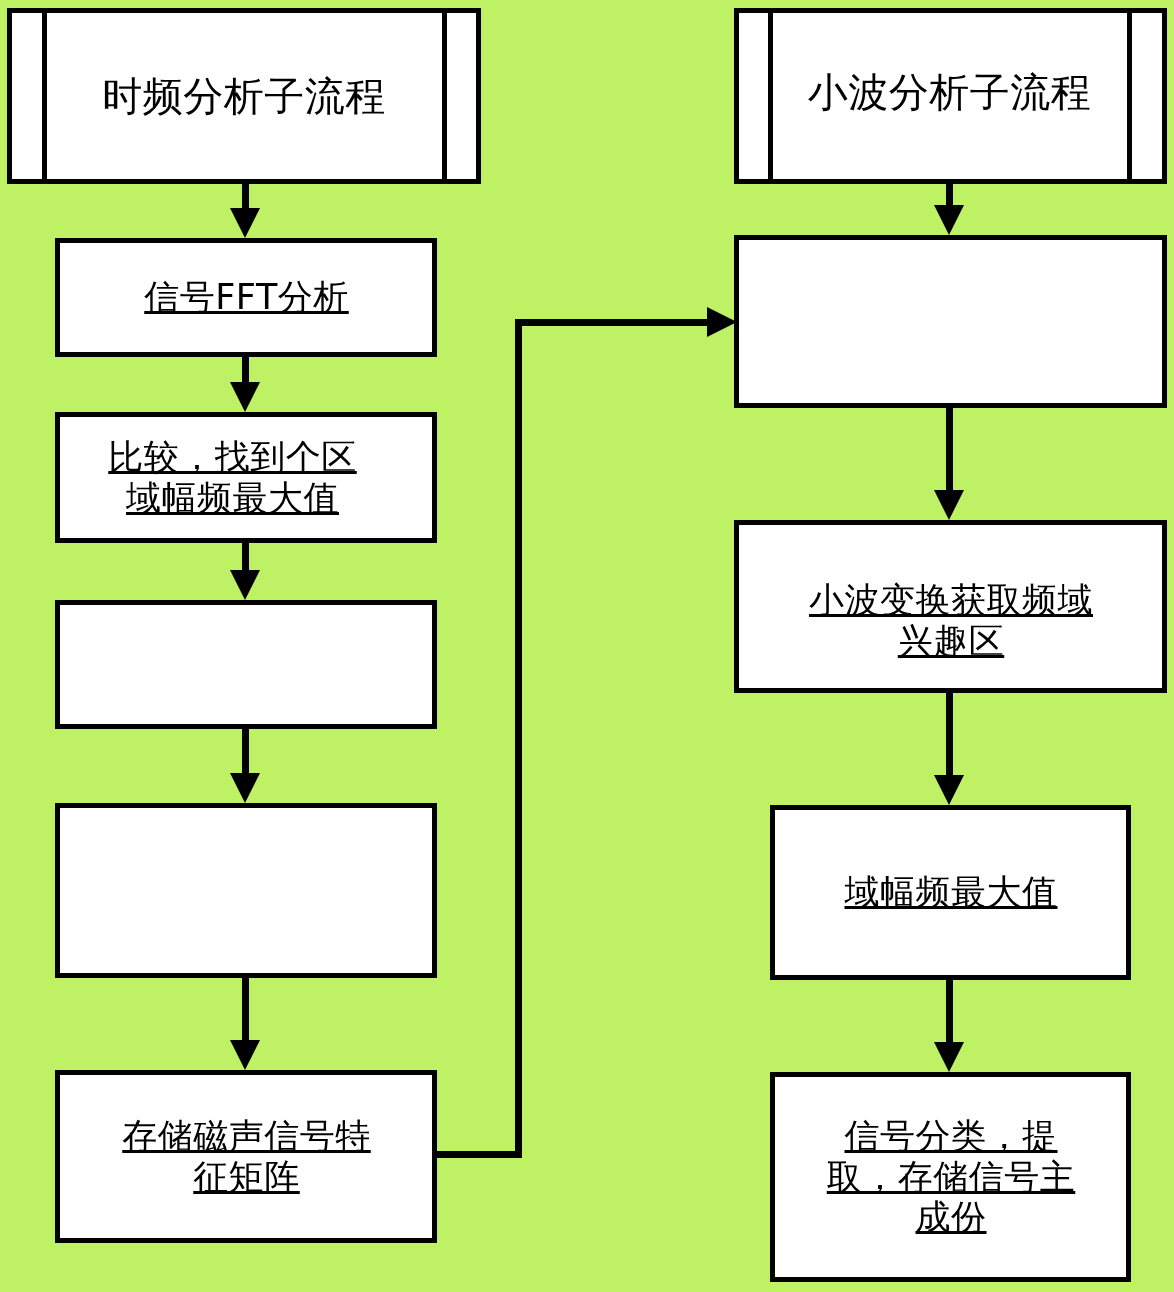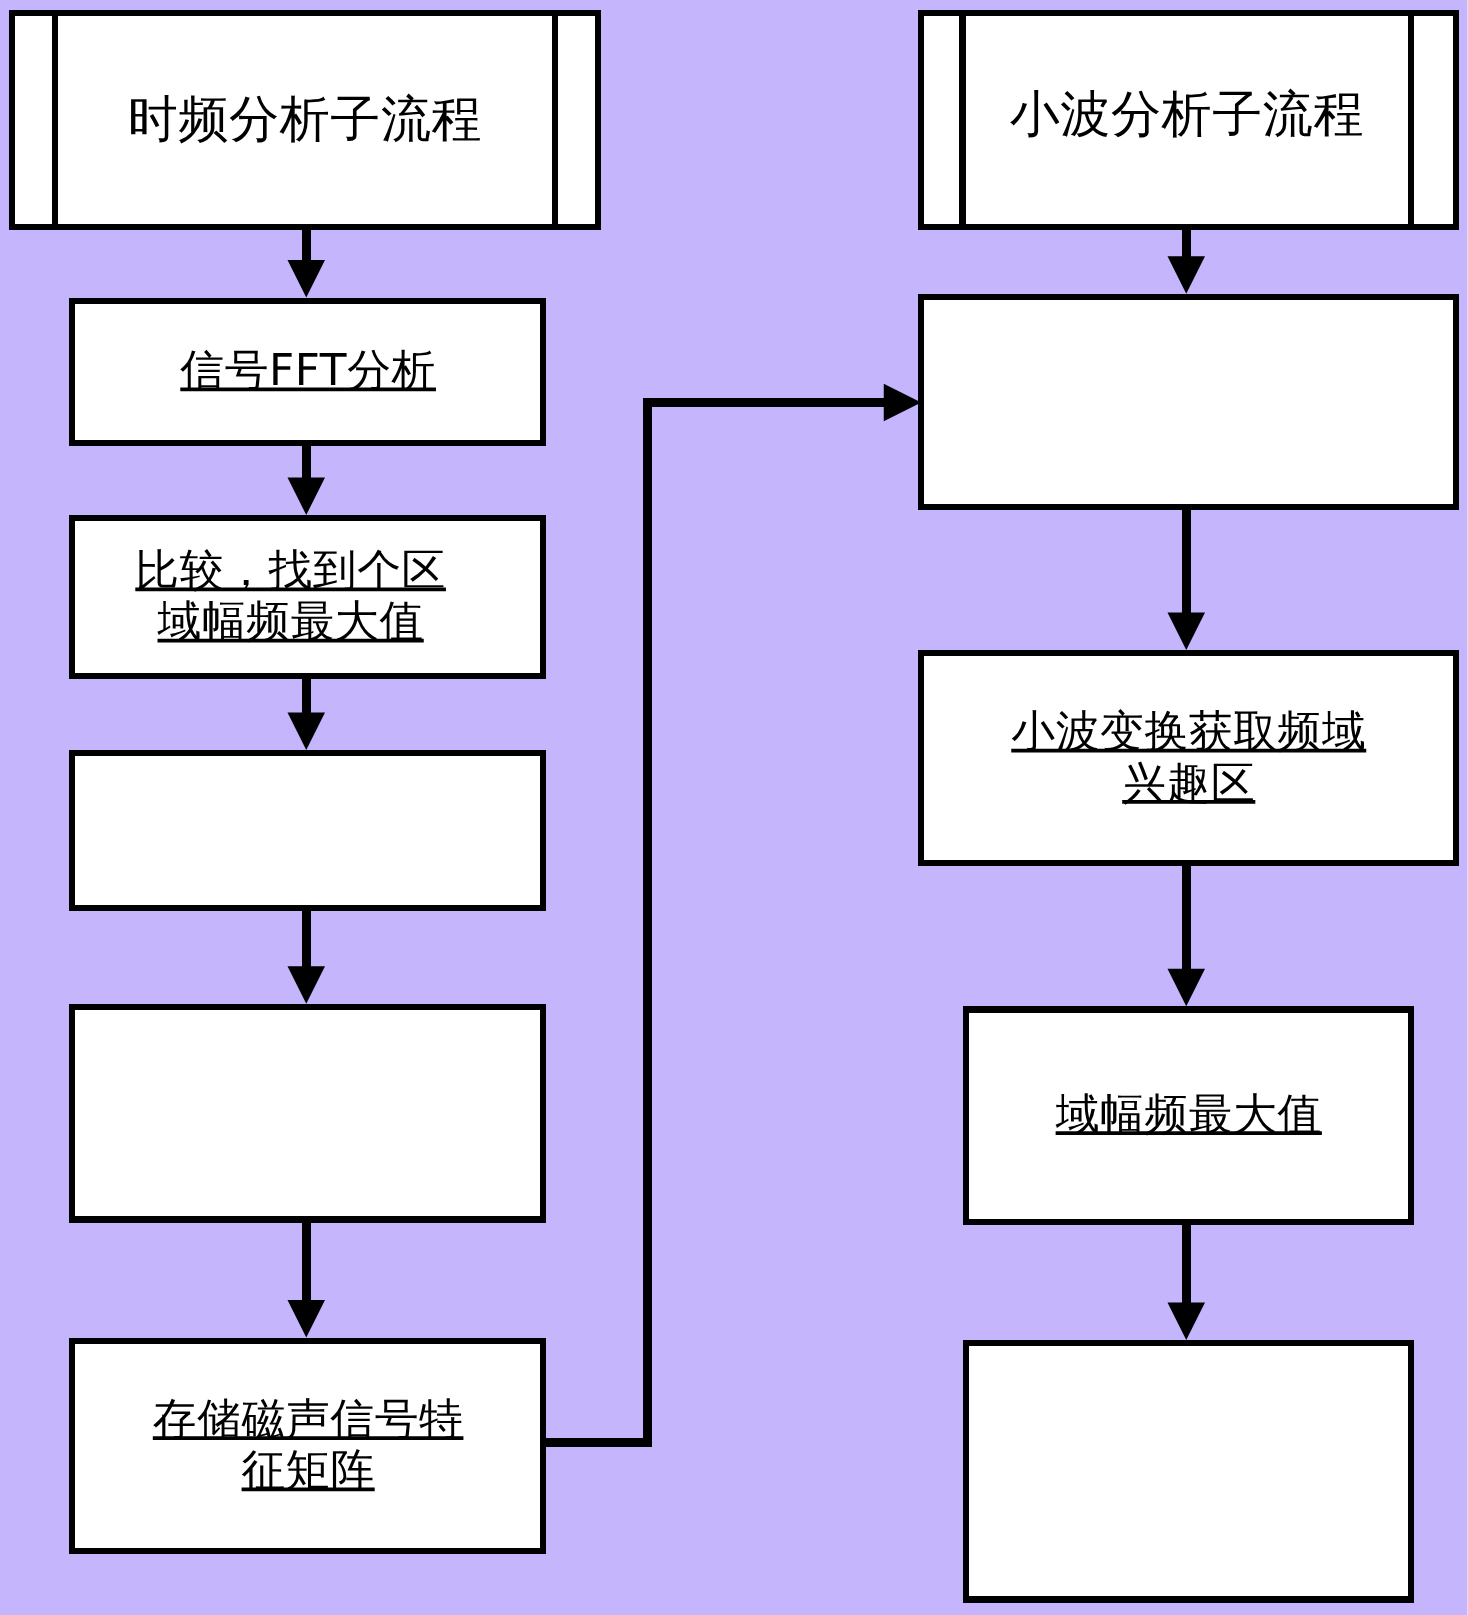--- a/index.html
+++ b/index.html
@@ -8,21 +8,21 @@
     padding: 0;
     background: #ffffff;
   }
   body {
     font-family: "DejaVu Sans", "Liberation Sans", sans-serif;
   }
   #flowchart-root {
     position: relative;
     width: 1174px;
     height: 1292px;
-    background: #c4b5fd;
+    background: #bef264;
     overflow: hidden;
   }
   svg#flow-svg {
     position: absolute;
     top: 0;
     left: 0;
     width: 1174px;
     height: 1292px;
   }
   .node-shape {
@@ -161,19 +161,22 @@
 域幅频最大值</div>
 
 
 
   <div class="node-label lbl-proc" style="left:58px; top:1072px; width:377px; height:169px;">存储磁声信号特
 征矩阵</div>
 
   <div class="node-label lbl-sub" style="left:770px; top:10px; width:359px; height:172px;font-family:Liberation Mono, monospace;">小波分析子流程</div>
 
 
-  <div class="node-label lbl-proc" style="left:737px; top:522px; width:428px; height:169px;">小波变换获取频域
+  <div class="node-label lbl-proc" style="left:737px; top:536px; width:428px; height:169px;">小波变换获取频域
 兴趣区</div>
 
   <div class="node-label lbl-proc" style="left:773px; top:807px; width:356px; height:171px;">域幅频最大值</div>
 
+  <div class="node-label lbl-proc" style="left:773px; top:1074px; width:356px; height:206px;">信号分类，提
+取，存储信号主
+成份</div>
 
 </div>
 
 </body></html>

